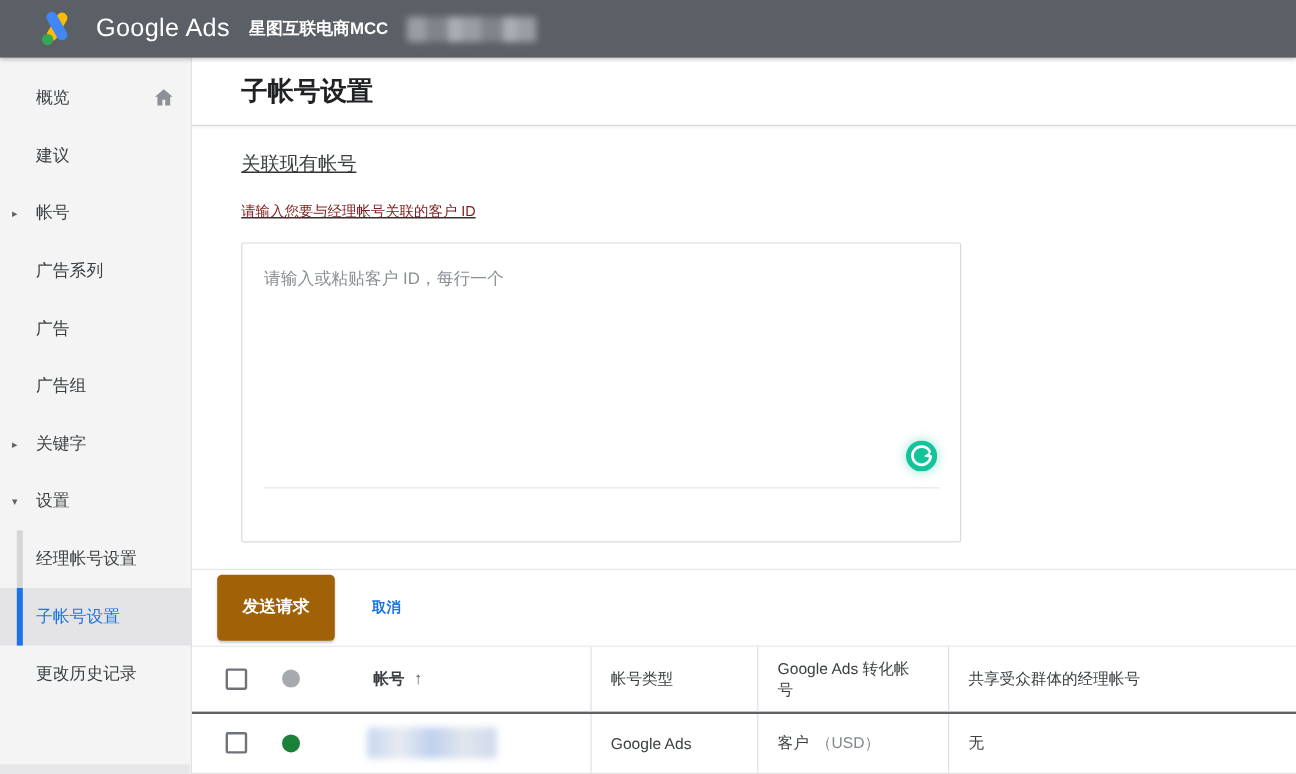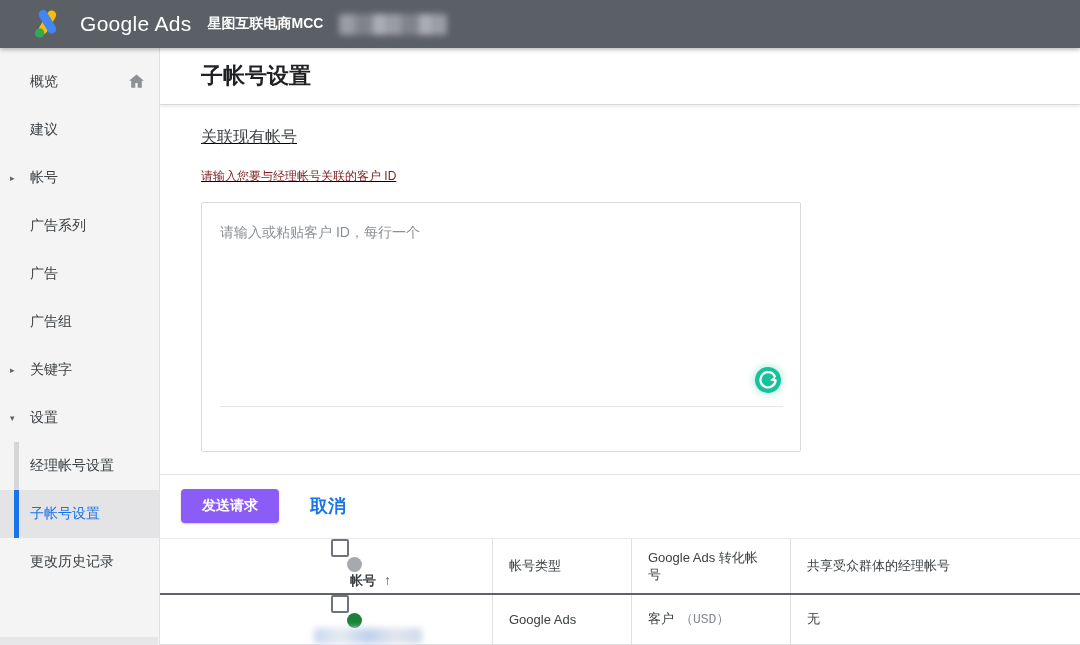--- a/index.html
+++ b/index.html
@@ -43,45 +43,45 @@
     border-radius:2px; position:relative; background:#fff; }
   .id-box textarea { width:100%; height:165px; border:none; outline:none; resize:none;
     padding:21px 18px; font-family:"Liberation Sans","DejaVu Sans",sans-serif;
     font-size:14px; color:#6d28d9; background:transparent; }
   .id-box textarea::placeholder { color:#8a8f94; }
   .box-underline { position:absolute; left:18px; right:17px; bottom:44px; height:1px; background:#e6e6e6; }
   .grammarly { position:absolute; right:19px; bottom:58px; width:26px; height:26px;
     border-radius:50%; box-shadow:0 0 9px rgba(21,195,154,.45); cursor:pointer; }
   .hdivider { height:1px; background:#e5e5e5; margin-top:22px; }
   .actions { height:64px; display:flex; align-items:center; padding-left:21px; background:#fff; }
-  .btn-primary { height:34px; padding:0 21px; background:#8b5cf6; color:#fff; border:none;
+  .btn-primary { height:55px; padding:0 21px; background:#a16207; color:#fff; border:none;
     border-radius:4px; font-size:14px; font-weight:700; cursor:pointer;
     font-family:"Liberation Sans","DejaVu Sans",sans-serif; box-shadow:0 1px 2px rgba(0,0,0,.2); }
-  .btn-text { margin-left:31px; background:none; border:none; color:#1a73e8; font-size:18px;
+  .btn-text { margin-left:31px; background:none; border:none; color:#1a73e8; font-size:12px;
     font-weight:700; cursor:pointer; font-family:"Liberation Sans","DejaVu Sans",sans-serif; }
 
   
   .acct-table { border-top:1px solid #e9e9e9; font-size:13px; color:#3c4043; }
   .thead { display:flex; height:56px; border-bottom:2px solid #5f6368; }
   .trow  { display:flex; height:50px; border-bottom:1px solid #e0e0e0; }
-  .c1 { width:332px; display:flex; align-items:center; padding-left:28px;flex-direction:column; }
+  .c1 { width:332px; display:flex; align-items:center; padding-left:28px; }
   .c2 { width:139px; } .c3 { width:159px; } .c4 { flex:1; }
   .c2,.c3,.c4 { border-left:1px solid #e0e0e0; display:flex; align-items:center; padding-left:16px; }
   .checkbox { width:18px; height:18px; border:2px solid #6f7378; border-radius:2px;
     background:#fff; cursor:pointer; flex-shrink:0; }
   .dot { width:15px; height:15px; border-radius:50%; margin-left:29px; flex-shrink:0; }
   .dot-gray { background:#a6aaaf; }
   .dot-green { background:#1b8038; }
   .h-acct { margin-left:61px; font-weight:700; color:#3c4043; cursor:pointer; }
   .sort-arrow { color:#5f6368; font-weight:400; margin-left:8px; font-size:14px; }
   .wrap-head { max-width:112px; line-height:17px; }
   .blur-name { margin-left:56px; width:108px; height:26px; border-radius:3px; cursor:pointer;
     background:linear-gradient(90deg,#c8d7f0 0%,#e7ebf1 25%,#bfd1ee 50%,#e2e6ed 75%,#cfdaec 100%);
     filter:blur(3px); }
-  .muted { color:#82878c; margin-left:6px;font-family:Liberation Mono, monospace; }
+  .muted { color:#82878c; margin-left:6px; }
 </style>
 </head>
 <body>
 
 <div class="topbar">
   <div class="logo">
     <svg width="34" height="34" viewBox="0 0 34 34">
       <rect x="13" y="2" width="9" height="26" rx="4.5" fill="#fbbc04" transform="rotate(30 17 15)"></rect>
       <rect x="13" y="2" width="9" height="26" rx="4.5" fill="#4285f4" transform="rotate(-30 17 15)"></rect>
       <circle cx="9.6" cy="26" r="4.7" fill="#34a853"></circle>

